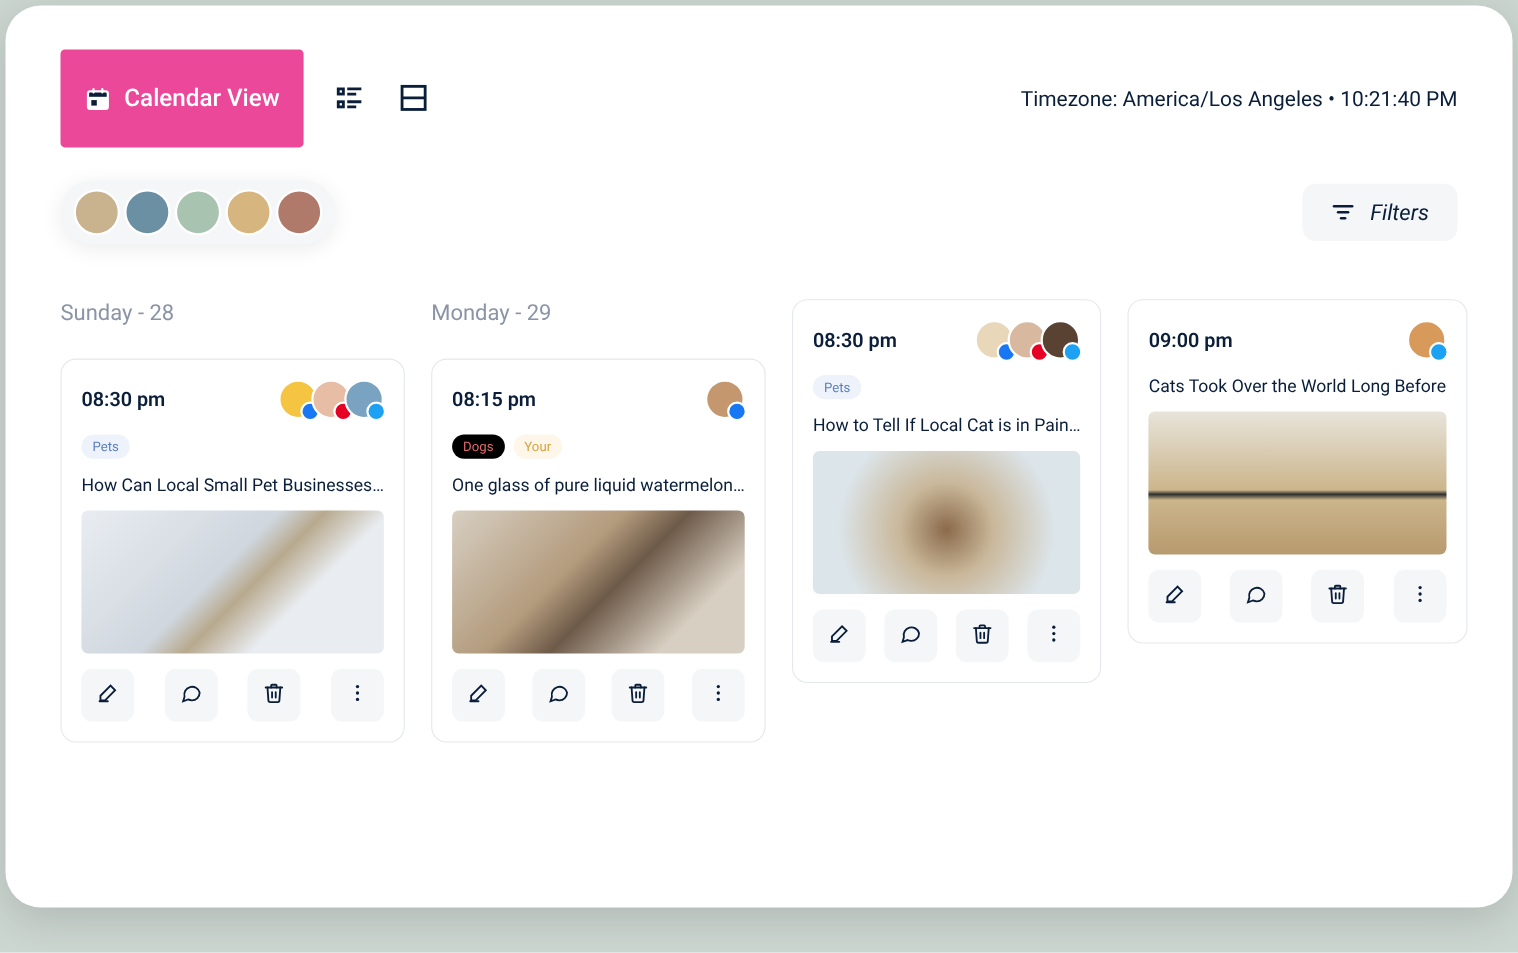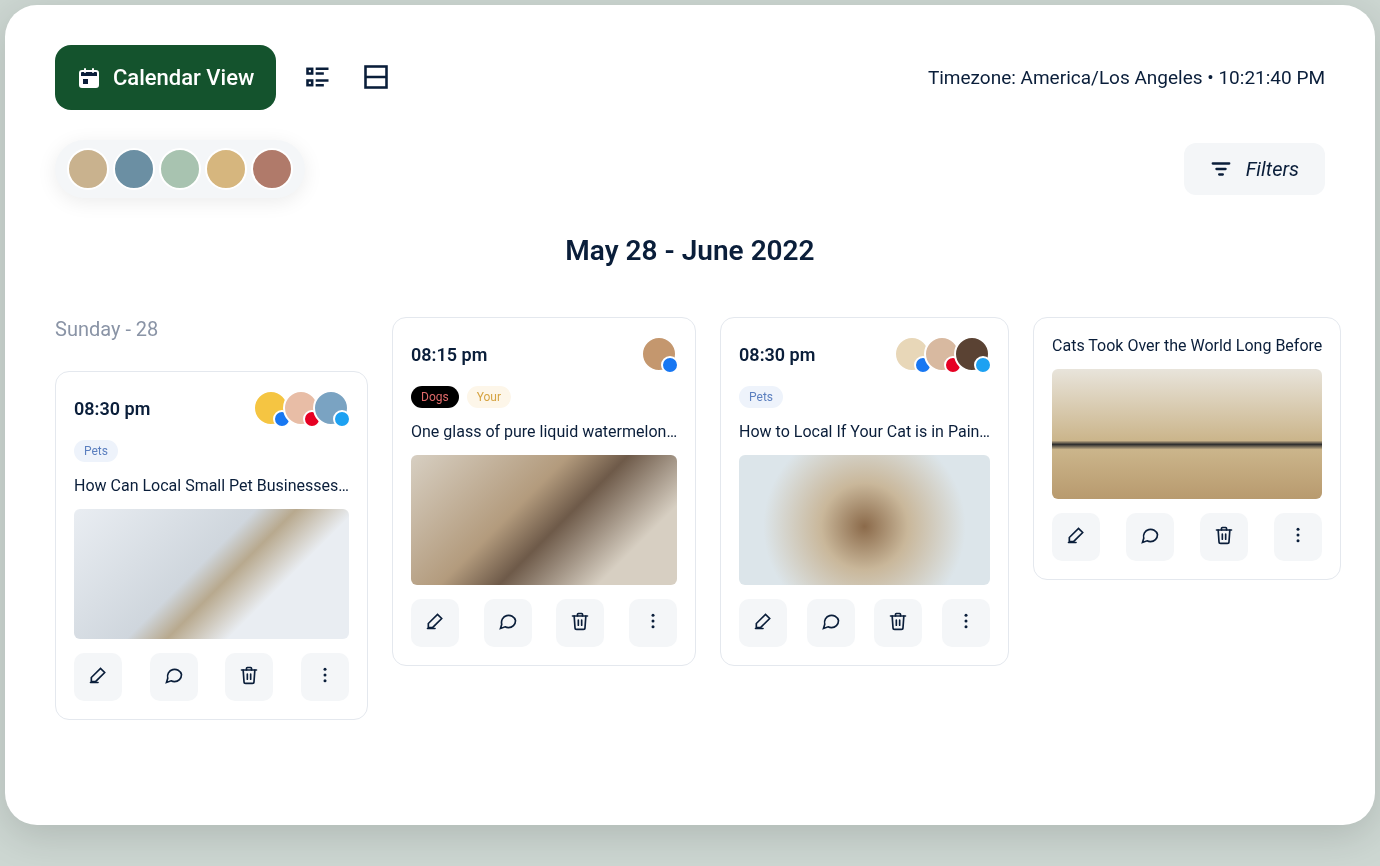--- a/index.html
+++ b/index.html
@@ -1,20 +1,20 @@
 <!DOCTYPE html>
 <html><head>
 <meta charset="utf-8">
 <style>
   *{box-sizing:border-box;margin:0;padding:0;font-family:-apple-system,BlinkMacSystemFont,"Segoe UI",Roboto,sans-serif;}
   body{background:#cdd7d2;padding:0;width:1380px;height:866px;overflow:hidden;}
   .app{background:#fff;border-radius:32px;margin:5px;width:1370px;height:820px;box-shadow:0 10px 40px rgba(0,0,0,0.15);padding:40px 50px;position:relative;overflow:hidden;color:#0a1e3a;}
   .topbar{display:flex;align-items:center;justify-content:space-between;}
   .views{display:flex;align-items:center;gap:28px;}
-  .btn-calendar{background:#14532d;color:#fff;border-radius:16px;padding:20px 22px;display:flex;align-items:center;gap:12px;font-size:22px;font-weight:500;cursor:pointer;}
+  .btn-calendar{background:#ec4899;color:#fff;border-radius:4px;padding:32px 22px;display:flex;align-items:center;gap:12px;font-size:22px;font-weight:500;cursor:pointer;}
   .icon{display:inline-flex;align-items:center;justify-content:center;}
   .view-btn{width:30px;height:30px;cursor:pointer;color:#0a1e3a;}
   .tzinfo{font-size:19px;color:#0a1e3a;}
   .row2{display:flex;align-items:center;justify-content:space-between;margin-top:30px;}
   .avatars{display:flex;align-items:center;background:#f4f6f8;border-radius:40px;padding:8px 12px;gap:4px;box-shadow:0 4px 20px rgba(0,0,0,0.08);}
   .avatar{width:42px;height:42px;border-radius:50%;border:2px solid #fff;display:inline-block;}
   .filters-btn{display:flex;align-items:center;gap:14px;background:#f4f6f8;border-radius:12px;padding:14px 26px;font-size:20px;color:#0a1e3a;cursor:pointer;font-style:italic;}
   .range{text-align:center;font-size:28px;font-weight:600;color:#0a1e3a;margin-top:36px;}
   .columns{display:flex;gap:24px;margin-top:50px;}
   .col{flex:1;display:flex;flex-direction:column;}
@@ -88,21 +88,20 @@
         <svg width="22" height="22" viewBox="0 0 24 24" fill="none" stroke="#0a1e3a" stroke-width="2.5" stroke-linecap="round">
             <line x1="3" y1="6" x2="21" y2="6"></line>
             <line x1="7" y1="12" x2="17" y2="12"></line>
             <line x1="10" y1="18" x2="14" y2="18"></line>
           </svg>
       </span>
       <span>Filters</span>
     </div>
   </div>
 
-  <div class="range">May 28 - June 2022</div>
 
   <div class="columns" id="columns">
       <div class="col">
         <div class="day-label">Sunday - 28</div>
         <div class="card">
           <div class="card-head">
             <div class="time">08:30 pm</div>
             <div class="badges">
               <span class="badge" style="background: rgb(245, 197, 66);">
                 <span class="net net-fb"></span>
@@ -144,20 +143,21 @@
               <span><svg width="20" height="20" viewBox="0 0 24 24" fill="currentColor">
                   <circle cx="12" cy="5" r="1.8"></circle>
                   <circle cx="12" cy="12" r="1.8"></circle>
                   <circle cx="12" cy="19" r="1.8"></circle>
                 </svg></span>
             </div>
           </div>
         </div>
       </div>
       <div class="col">
+        <div class="day-label">Monday - 29</div>
         <div class="card">
           <div class="card-head">
             <div class="time">08:15 pm</div>
             <div class="badges">
               <span class="badge" style="background: rgb(196, 151, 110);">
                 <span class="net net-fb"></span>
               </span>
             </div>
           </div>
           <div class="tags">
@@ -208,21 +208,21 @@
                 <span class="net net-pin"></span>
               </span>
               <span class="badge" style="background: rgb(90, 66, 51);">
                 <span class="net net-tw"></span>
               </span>
             </div>
           </div>
           <div class="tags">
             <span class="tag" style="background: rgb(238, 243, 251); color: rgb(91, 127, 191);">Pets</span>
           </div>
-          <div class="title">How to Local If Your Cat is in Pain…</div>
+          <div class="title">How to Tell If Local Cat is in Pain…</div>
           <div class="thumb" style="background: radial-gradient(circle at 50% 55%, rgb(139, 106, 74) 0%, rgb(201, 183, 154) 30%, rgb(220, 229, 234) 70%);"></div>
           <div class="actions">
             <div class="action">
               <span><svg width="20" height="20" viewBox="0 0 24 24" fill="none" stroke="currentColor" stroke-width="2" stroke-linecap="round">
                   <path d="M4 20h5L20 9l-5-5L4 15v5z"></path>
                   <line x1="3" y1="21" x2="12" y2="21"></line>
                 </svg></span>
             </div>
             <div class="action">
               <span><svg width="20" height="20" viewBox="0 0 24 24" fill="none" stroke="currentColor" stroke-width="2">
@@ -242,20 +242,28 @@
                   <circle cx="12" cy="5" r="1.8"></circle>
                   <circle cx="12" cy="12" r="1.8"></circle>
                   <circle cx="12" cy="19" r="1.8"></circle>
                 </svg></span>
             </div>
           </div>
         </div>
       </div>
       <div class="col">
         <div class="card">
+          <div class="card-head">
+            <div class="time">09:00 pm</div>
+            <div class="badges">
+              <span class="badge" style="background: rgb(215, 154, 91);">
+                <span class="net net-tw"></span>
+              </span>
+            </div>
+          </div>
           <div class="title">Cats Took Over the World Long Before</div>
           <div class="thumb" style="background: linear-gradient(rgb(232, 228, 219) 0%, rgb(203, 181, 139) 55%, rgb(46, 46, 46) 58%, rgb(203, 181, 139) 62%, rgb(184, 154, 110) 100%);"></div>
           <div class="actions">
             <div class="action">
               <span><svg width="20" height="20" viewBox="0 0 24 24" fill="none" stroke="currentColor" stroke-width="2" stroke-linecap="round">
                   <path d="M4 20h5L20 9l-5-5L4 15v5z"></path>
                   <line x1="3" y1="21" x2="12" y2="21"></line>
                 </svg></span>
             </div>
             <div class="action">

